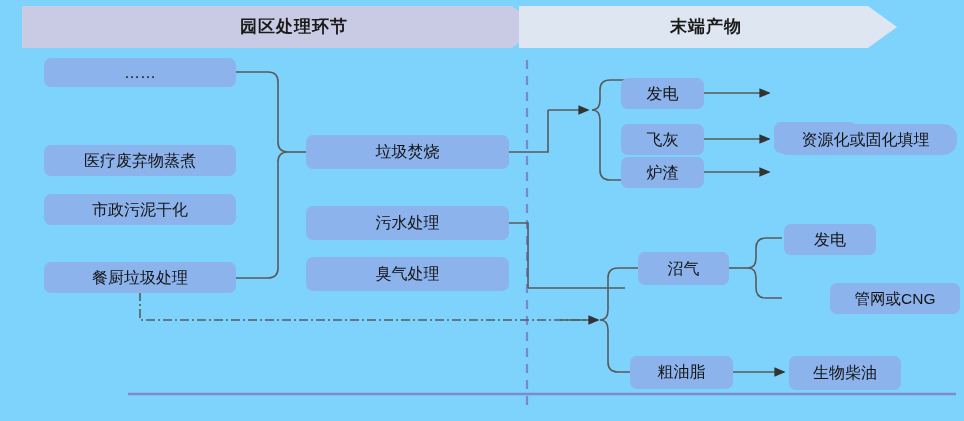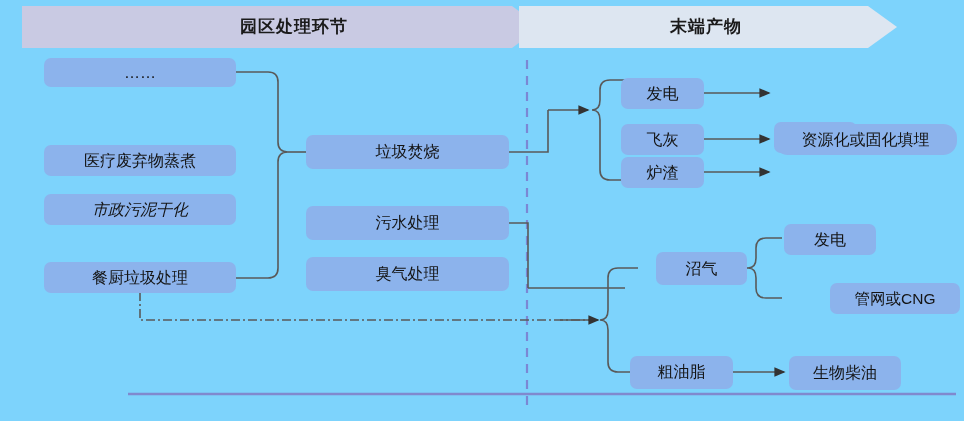--- a/index.html
+++ b/index.html
@@ -101,35 +101,35 @@
                V288 Q756,298 766,298 H782"></path>
 
       <line x1="729" y1="268" x2="748" y2="268"></line>
 
       <line x1="733" y1="372" x2="784" y2="372" marker-end="url(#arrow)"></line>
     </g>
   </svg>
 
   <div class="node" style="left:44px; top:58px; width:192px; height:29px;">……</div>
   <div class="node" style="left:44px; top:125px; width:192px; height:31px;margin-top:20px;">医疗废弃物蒸煮</div>
-  <div class="node" style="left:44px; top:194px; width:192px; height:31px;font-style:italic;">市政污泥干化</div>
+  <div class="node" style="left:44px; top:194px; width:192px; height:31px;">市政污泥干化</div>
   <div class="node" style="left:44px; top:262px; width:192px; height:31px;">餐厨垃圾处理</div>
 
   <div class="node" style="left:306px; top:206px; width:203px; height:34px;">污水处理</div>
   <div class="node" style="left:306px; top:135px; width:203px; height:34px;">垃圾焚烧</div>
   <div class="node" style="left:306px; top:257px; width:203px; height:34px;">臭气处理</div>
 
   <div class="node" style="left:621px; top:78px; width:83px; height:31px;">发电</div>
   <div class="node" style="left:621px; top:124px; width:83px; height:31px;">飞灰</div>
   <div class="node" style="left:621px; top:157px; width:83px; height:31px;">炉渣</div>
 
   <div class="node" style="left:774px; top:78px; width:83px; height:31px;margin-top:44px;">上网</div>
   <div class="node" style="left:774px; top:124px; width:183px; height:31px;border-radius:14px;">资源化或固化填埋</div>
 
-  <div class="node" style="left:656px; top:252px; width:91px; height:33px;">沼气</div>
+  <div class="node" style="left:638px; top:252px; width:91px; height:33px;">沼气</div>
   <div class="node" style="left:630px; top:356px; width:103px; height:33px;font-family:Liberation Mono, monospace;">粗油脂</div>
 
   <div class="node" style="left:784px; top:224px; width:92px; height:31px;">发电</div>
   <div class="node small" style="left:830px; top:283px; width:130px; height:31px;">管网或CNG</div>
 
   <div class="node" style="left:789px; top:356px; width:112px; height:34px;">生物柴油</div>
 
 </div>
 
 </body></html>

